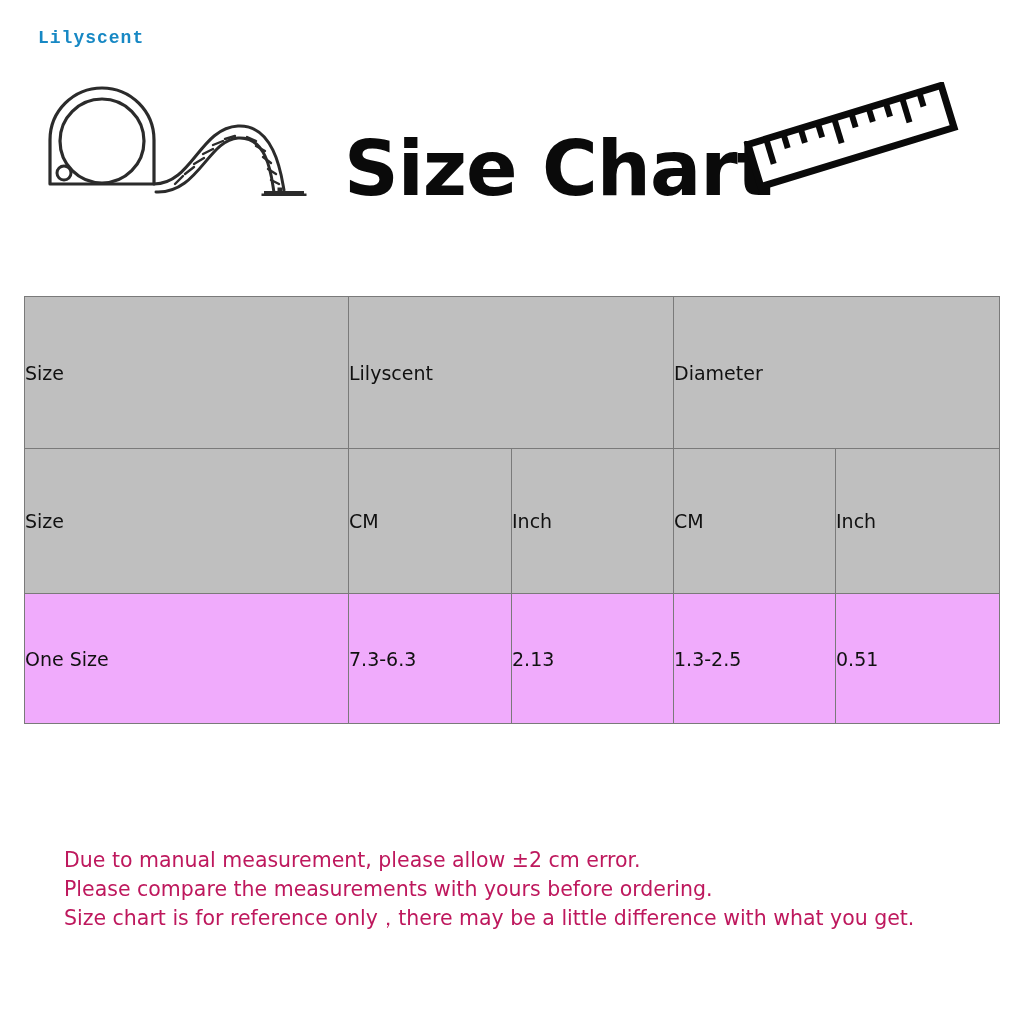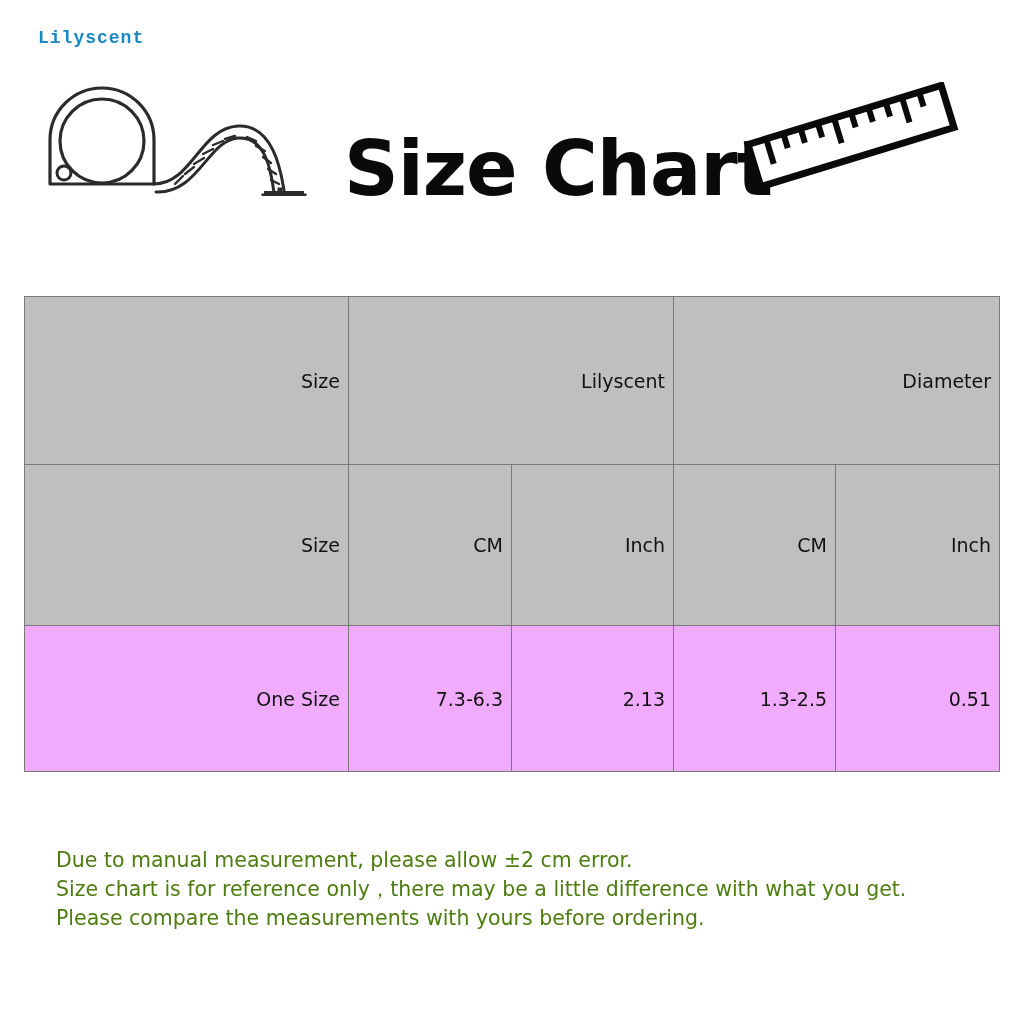--- a/index.html
+++ b/index.html
@@ -64,46 +64,46 @@
   .size-table {
     position: absolute;
     left: 24px;
     top: 296px;
     width: 975px;
     border-collapse: collapse;
     table-layout: fixed;
   }
   .size-table td {
     border: 1px solid #7a7a7a;
-    text-align: right;
+    text-align: left;
     vertical-align: middle;
     font-family: "DejaVu Sans", "Liberation Sans", sans-serif;
     font-size: 19px;
     color: #111111;
-    padding: 8px;
+    padding: 0;
   }
   .size-table td.head {
     background: #bfbfbf;
   }
   .size-table td.body {
     background: #f0abfc;
   }
   tr.row-group  td { height: 151px; }
   tr.row-sub    td { height: 144px; }
   tr.row-data   td { height: 129px; }
 
   
   .notes {
     position: absolute;
-    left: 56px;
+    left: 64px;
     top: 846px;
     width: 940px;
     font-family: "DejaVu Sans", "Liberation Sans", sans-serif;
     font-size: 20.5px;
-    color: #4d7c0f;
+    color: #be185d;
     line-height: 1.42;
     white-space: nowrap;
   }
   .notes div { margin: 0; }
 </style>
 </head>
 <body>
 
 <div class="watermark">Lilyscent</div>
 
@@ -190,15 +190,15 @@
       <td class="body">7.3-6.3</td>
       <td class="body">2.13</td>
       <td class="body">1.3-2.5</td>
       <td class="body">0.51</td>
     </tr>
   </tbody>
 </table>
 
 <div class="notes">
   <div>Due to manual measurement, please allow ±2 cm error.</div>
+  <div>Please compare the measurements with yours before ordering.</div>
   <div>Size chart is for reference only，there may be a little difference with what you get.</div>
-  <div>Please compare the measurements with yours before ordering.</div>
 </div>
 
 </body></html>

